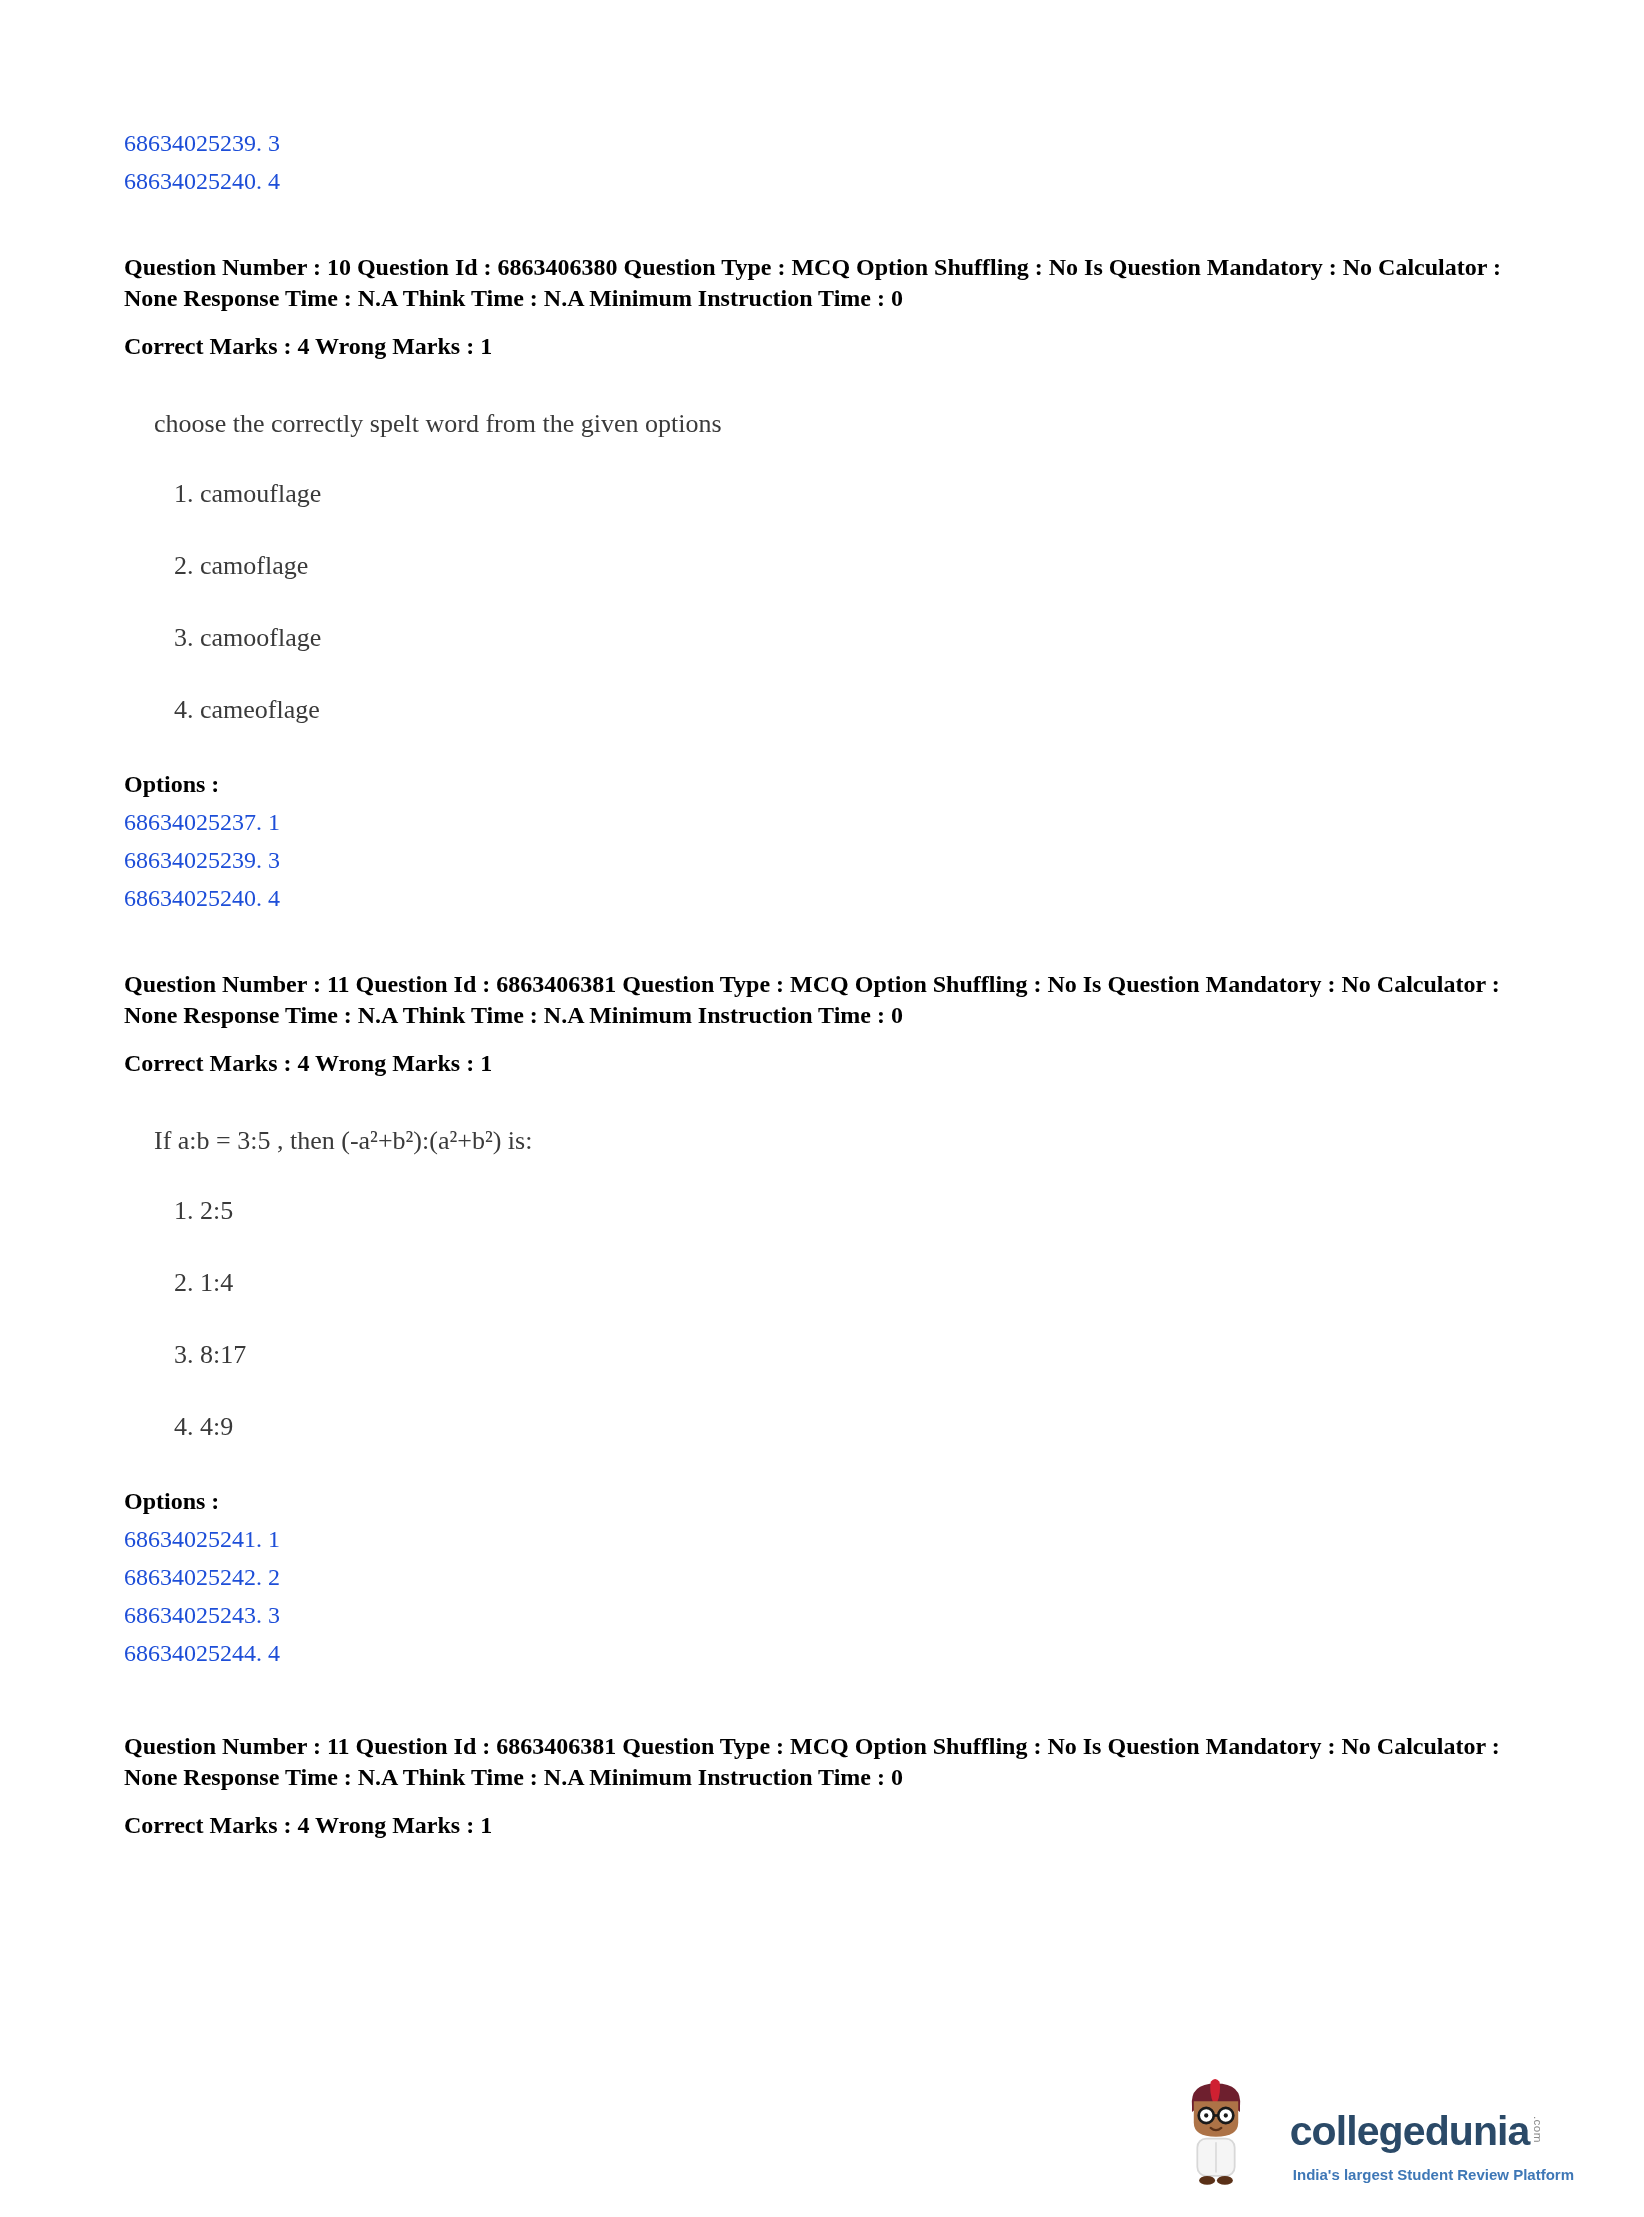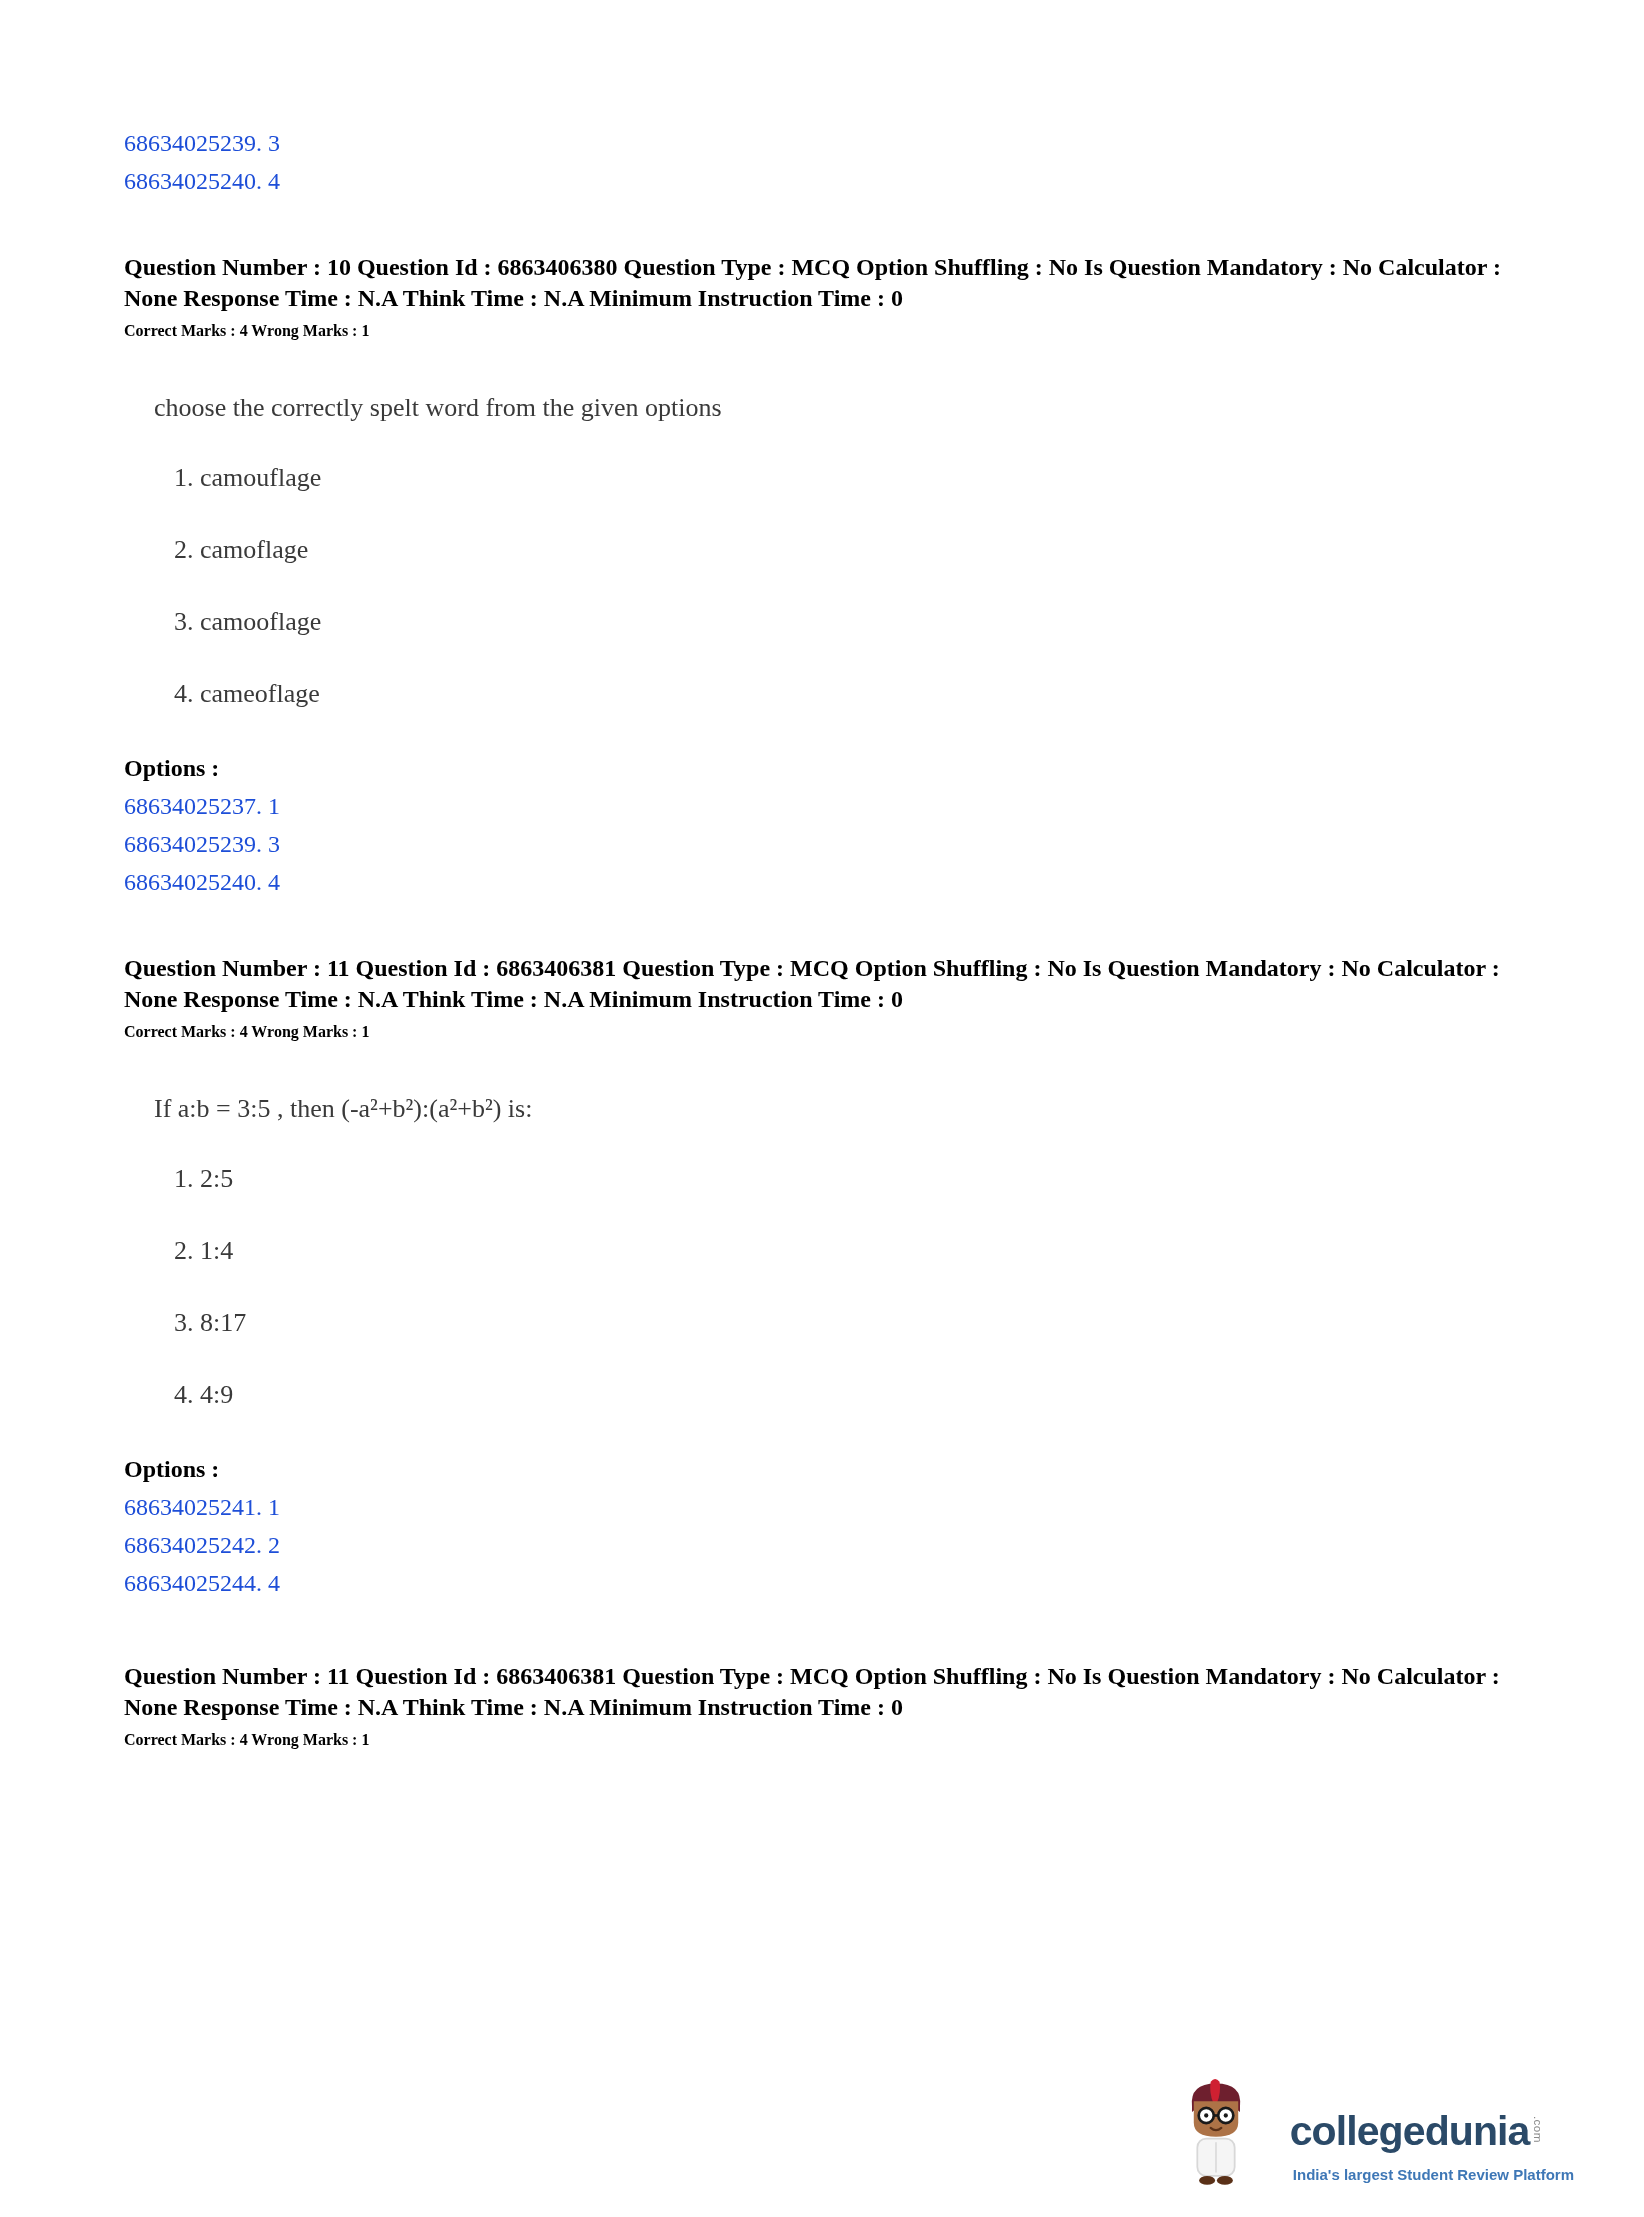--- a/index.html
+++ b/index.html
@@ -22,23 +22,23 @@
   }
   .q-block { margin-top: 52px; }
   .meta {
     font-weight: bold;
     font-size: 24px;
     line-height: 31px;
     color: #000;
   }
   .marks {
     font-weight: bold;
-    font-size: 16px;
+    font-size: 24px;
     line-height: 31px;
-    margin-top: 1px;
+    margin-top: 17px;
   }
   .stem {
     font-size: 26px;
     color: #3a3a3a;
     margin-top: 45px;
     margin-left: 30px;
     line-height: 34px;
   }
   .choices { margin-top: 36px; margin-left: 50px; }
   .choice {
@@ -128,20 +128,21 @@
     <div class="choices">
       <div class="choice">1. 2:5</div>
       <div class="choice">2. 1:4</div>
       <div class="choice">3. 8:17</div>
       <div class="choice">4. 4:9</div>
     </div>
     <div class="options-label">Options :</div>
     <div>
       <div class="opt-id-line">68634025241. 1</div>
       <div class="opt-id-line">68634025242. 2</div>
+      <div class="opt-id-line">68634025243. 3</div>
       <div class="opt-id-line">68634025244. 4</div>
     </div>
   </div>
 
   <div class="q-block trailing">
     <div class="meta">Question Number : 11 Question Id : 6863406381 Question Type : MCQ Option Shuffling : No Is Question Mandatory : No Calculator : None Response Time : N.A Think Time : N.A Minimum Instruction Time : 0</div>
     <div class="marks">Correct Marks : 4 Wrong Marks : 1</div>
   </div>
 
 </div>

